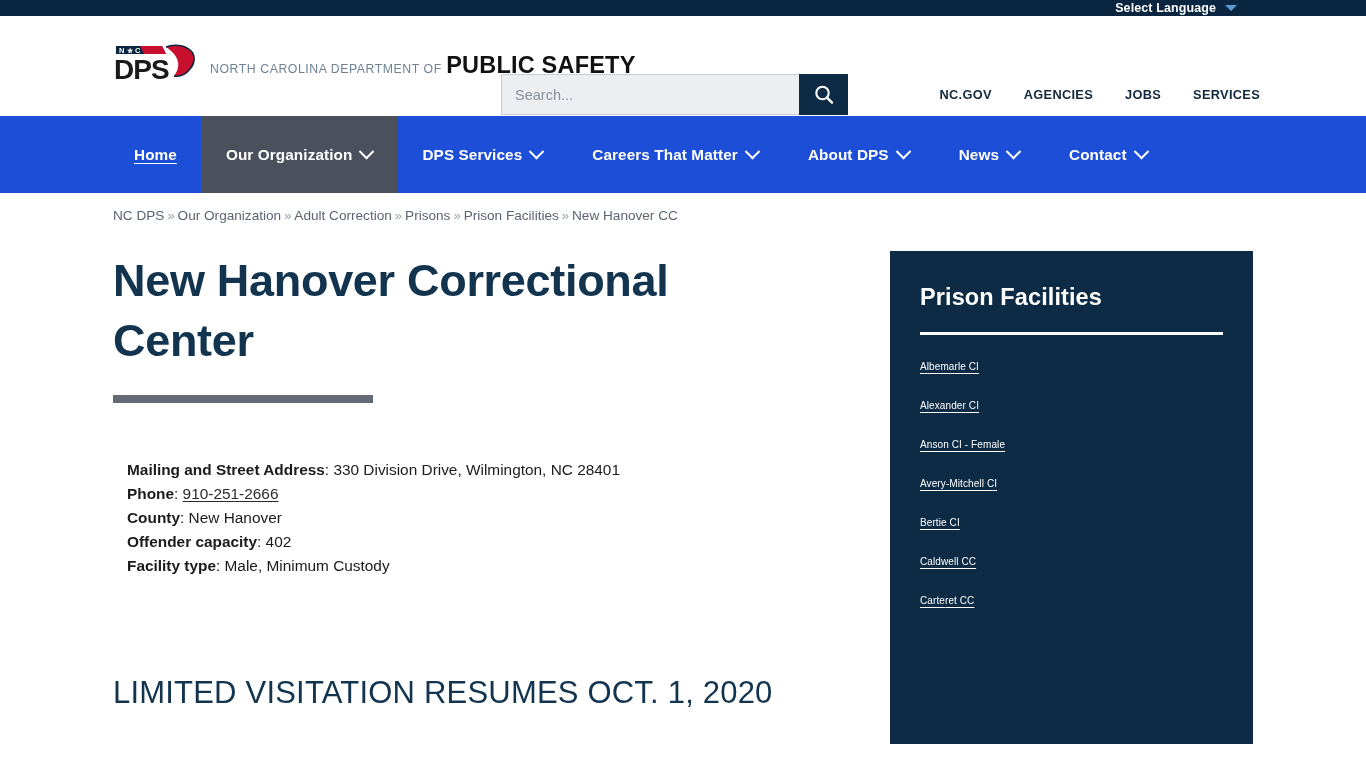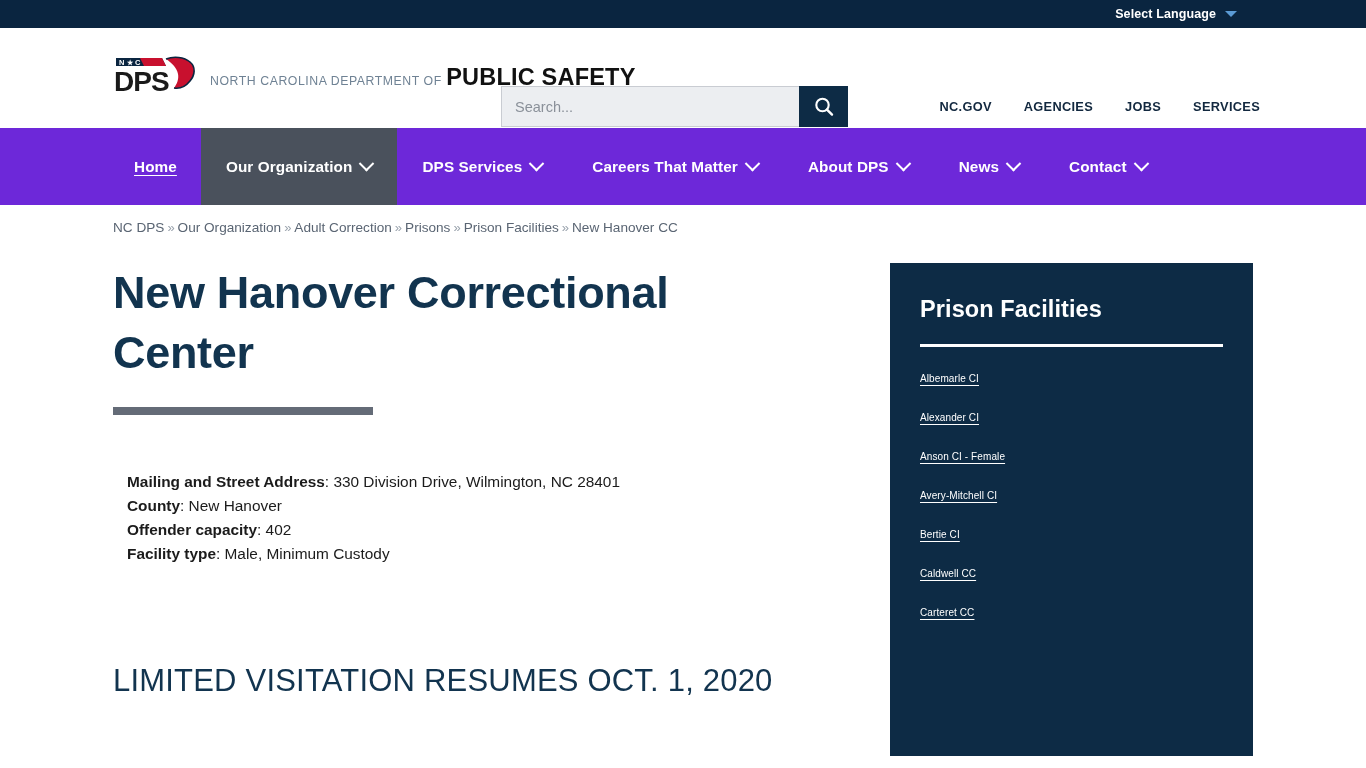--- a/index.html
+++ b/index.html
@@ -6,21 +6,21 @@
   html, body {
     width: 1366px; height: 768px;
     overflow: hidden;
     background: #ffffff;
     font-family: "Liberation Sans", sans-serif;
     -webkit-font-smoothing: antialiased;
   }
 
   
   .topbar {
-    height: 28px;
+    height: 16px;
     background: #0a2540;
     display: flex;
     align-items: center;
     justify-content: flex-end;
     padding-right: 129px;
   }
   .lang {
     display: flex;
     align-items: center;
     gap: 9px;
@@ -108,21 +108,21 @@
     font-weight: bold;
     letter-spacing: .3px;
     text-decoration: none;
     white-space: nowrap;
     margin-left: 8px;
   }
 
   
   .mainnav {
     height: 77px;
-    background: #6d28d9;
+    background: #1d4ed8;
     display: flex;
     align-items: stretch;
     padding-left: 110px;
   }
   .navitem {
     display: flex;
     align-items: center;
     gap: 9px;
     padding: 0 25px;
     color: #ffffff;
@@ -330,20 +330,23 @@
 
   <div class="content">
     <h1 class="page-title">New Hanover Correctional Center</h1>
     <div class="title-rule"></div>
 
     <div class="details">
       <div>
         <span class="lbl">Mailing and Street Address</span><span>: </span><span>330 Division Drive, Wilmington, NC 28401</span>
       </div>
       <div>
+        <span class="lbl">Phone</span><span>: </span><a>910-251-2666</a>
+      </div>
+      <div>
         <span class="lbl">County</span><span>: </span><span>New Hanover</span>
       </div>
       <div>
         <span class="lbl">Offender capacity</span><span>: </span><span>402</span>
       </div>
       <div>
         <span class="lbl">Facility type</span><span>: </span><span>Male, Minimum Custody</span>
       </div>
     </div>
 

